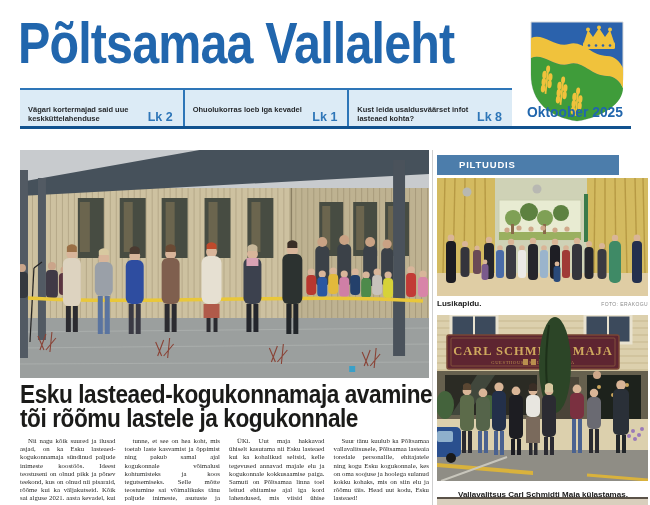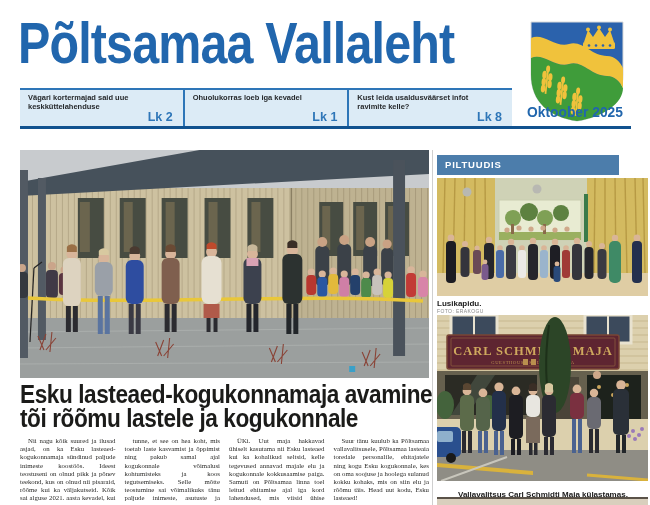--- a/index.html
+++ b/index.html
@@ -4,21 +4,21 @@
 <style>
   html,body{margin:0;padding:0;background:#fff;}
   .page{position:relative;width:650px;height:505px;background:#ffffff;overflow:hidden;
         font-family:"Liberation Sans",sans-serif;}
   
   .masthead-title{position:absolute;left:18px;top:2px;margin:0;font-size:57px;font-weight:bold;
         color:#2166ad;letter-spacing:-1px;white-space:nowrap;transform:scaleX(.85);
         transform-origin:0 0;line-height:82px;}
   .teaser-strip{position:absolute;left:20px;top:88px;width:492px;height:37px;background:#dcebf6;
         border-top:2px solid #2e76b8;display:flex;}
-  .teaser{position:relative;flex:1;padding:4px 8px 3px 8px;}
+  .teaser{position:relative;flex:1;padding:16px 8px 3px 8px;}
   .teaser+.teaser{border-left:2px solid #2e76b8;}
   .teaser-text{font-size:7.5px;line-height:8.6px;font-weight:600;color:#26292c;display:block;width:80%;}
   .teaser-page{position:absolute;right:10px;bottom:3px;font-size:12.5px;font-weight:bold;color:#2e76b8;}
   .masthead-rule{position:absolute;left:20px;top:126px;width:611px;height:3px;background:#11528f;}
   .coat{position:absolute;left:527px;top:18px;width:100px;height:88px;}
   .issue-date{position:absolute;left:516px;top:103px;width:118px;text-align:center;font-size:15px;
         font-weight:600;color:#2166ad;transform:scaleX(.92);transform-origin:50% 0;}
   
   .main-photo{position:absolute;left:20px;top:150px;width:409px;height:228px;margin:0;}
   .headline{position:absolute;left:20px;top:382px;margin:0;width:420px;font-size:26px;font-weight:bold;
@@ -27,24 +27,24 @@
   .headline span{display:block;}
   .body-cols{position:absolute;left:20px;top:437px;width:409px;height:68px;display:flex;gap:9px;
         overflow:hidden;}
   .body-col{flex:1;font-family:"Liberation Serif",serif;font-size:6.8px;line-height:8.2px;
         color:#2a2a28;text-align:justify;}
   .body-col p{margin:0;text-indent:8px;}
   
   .sidebar-divider{position:absolute;left:432px;top:150px;width:1px;height:355px;background:#cfcfcf;}
   .sidebar-banner{position:absolute;left:437px;top:155px;width:182px;height:20px;background:#4c7dab;
         color:#fff;font-size:9.5px;font-weight:bold;letter-spacing:.8px;line-height:20px;
-        padding-left:8px;box-sizing:border-box;}
+        padding-left:22px;box-sizing:border-box;}
   .side-photo1{position:absolute;left:437px;top:178px;width:211px;height:118px;margin:0;}
   .side-cap1{position:absolute;left:437px;top:299px;width:211px;display:flex;
-        justify-content:space-between;align-items:baseline;flex-direction:column;}
+        justify-content:space-between;align-items:baseline;}
   .cap-bold{font-size:8px;font-weight:bold;color:#1a1a1a;}
   .cap-credit{font-size:5px;color:#8a8a8a;letter-spacing:.4px;}
   .side-photo2{position:absolute;left:437px;top:315px;width:211px;height:166px;margin:0;}
   .side-cap2{position:absolute;left:458px;top:483px;width:211px;}
   .side-photo3{position:absolute;left:437px;top:497px;width:211px;height:8px;
         background:linear-gradient(#5a5248 0 22%, #d9cfbd 22% 100%);}
   figure svg{display:block;width:100%;height:100%;}
 </style>
 </head>
 <body>
@@ -56,21 +56,21 @@
   <div class="teaser-strip">
     <div class="teaser">
       <span class="teaser-text">Vägari kortermajad said uue keskküttelahenduse</span>
       <span class="teaser-page">Lk 2</span>
     </div>
     <div class="teaser">
       <span class="teaser-text">Ohuolukorras loeb iga kevadel</span>
       <span class="teaser-page">Lk 1</span>
     </div>
     <div class="teaser">
-      <span class="teaser-text">Kust leida usaldusväärset infot ravimite kelle?</span>
+      <span class="teaser-text">Kust leida usaldusväärset infot lasteaed kohta?</span>
       <span class="teaser-page">Lk 8</span>
     </div>
   </div>
 
   <div class="masthead-rule"></div>
 
   <div class="coat">
     <svg viewBox="0 0 100 105">
       <path d="M4,4 H96 V56 C96,85 77,99 50,103 C23,99 4,85 4,56 Z" fill="#2b62ac" stroke="#d9d9d9" stroke-width="1"></path>
       <path d="M4,40 C16,34 28,50 42,46 C56,42 64,58 80,58 C88,58 93,64 96,70 C96,85 77,99 50,103 C23,99 4,85 4,56 Z" fill="#3f9c3a"></path>

